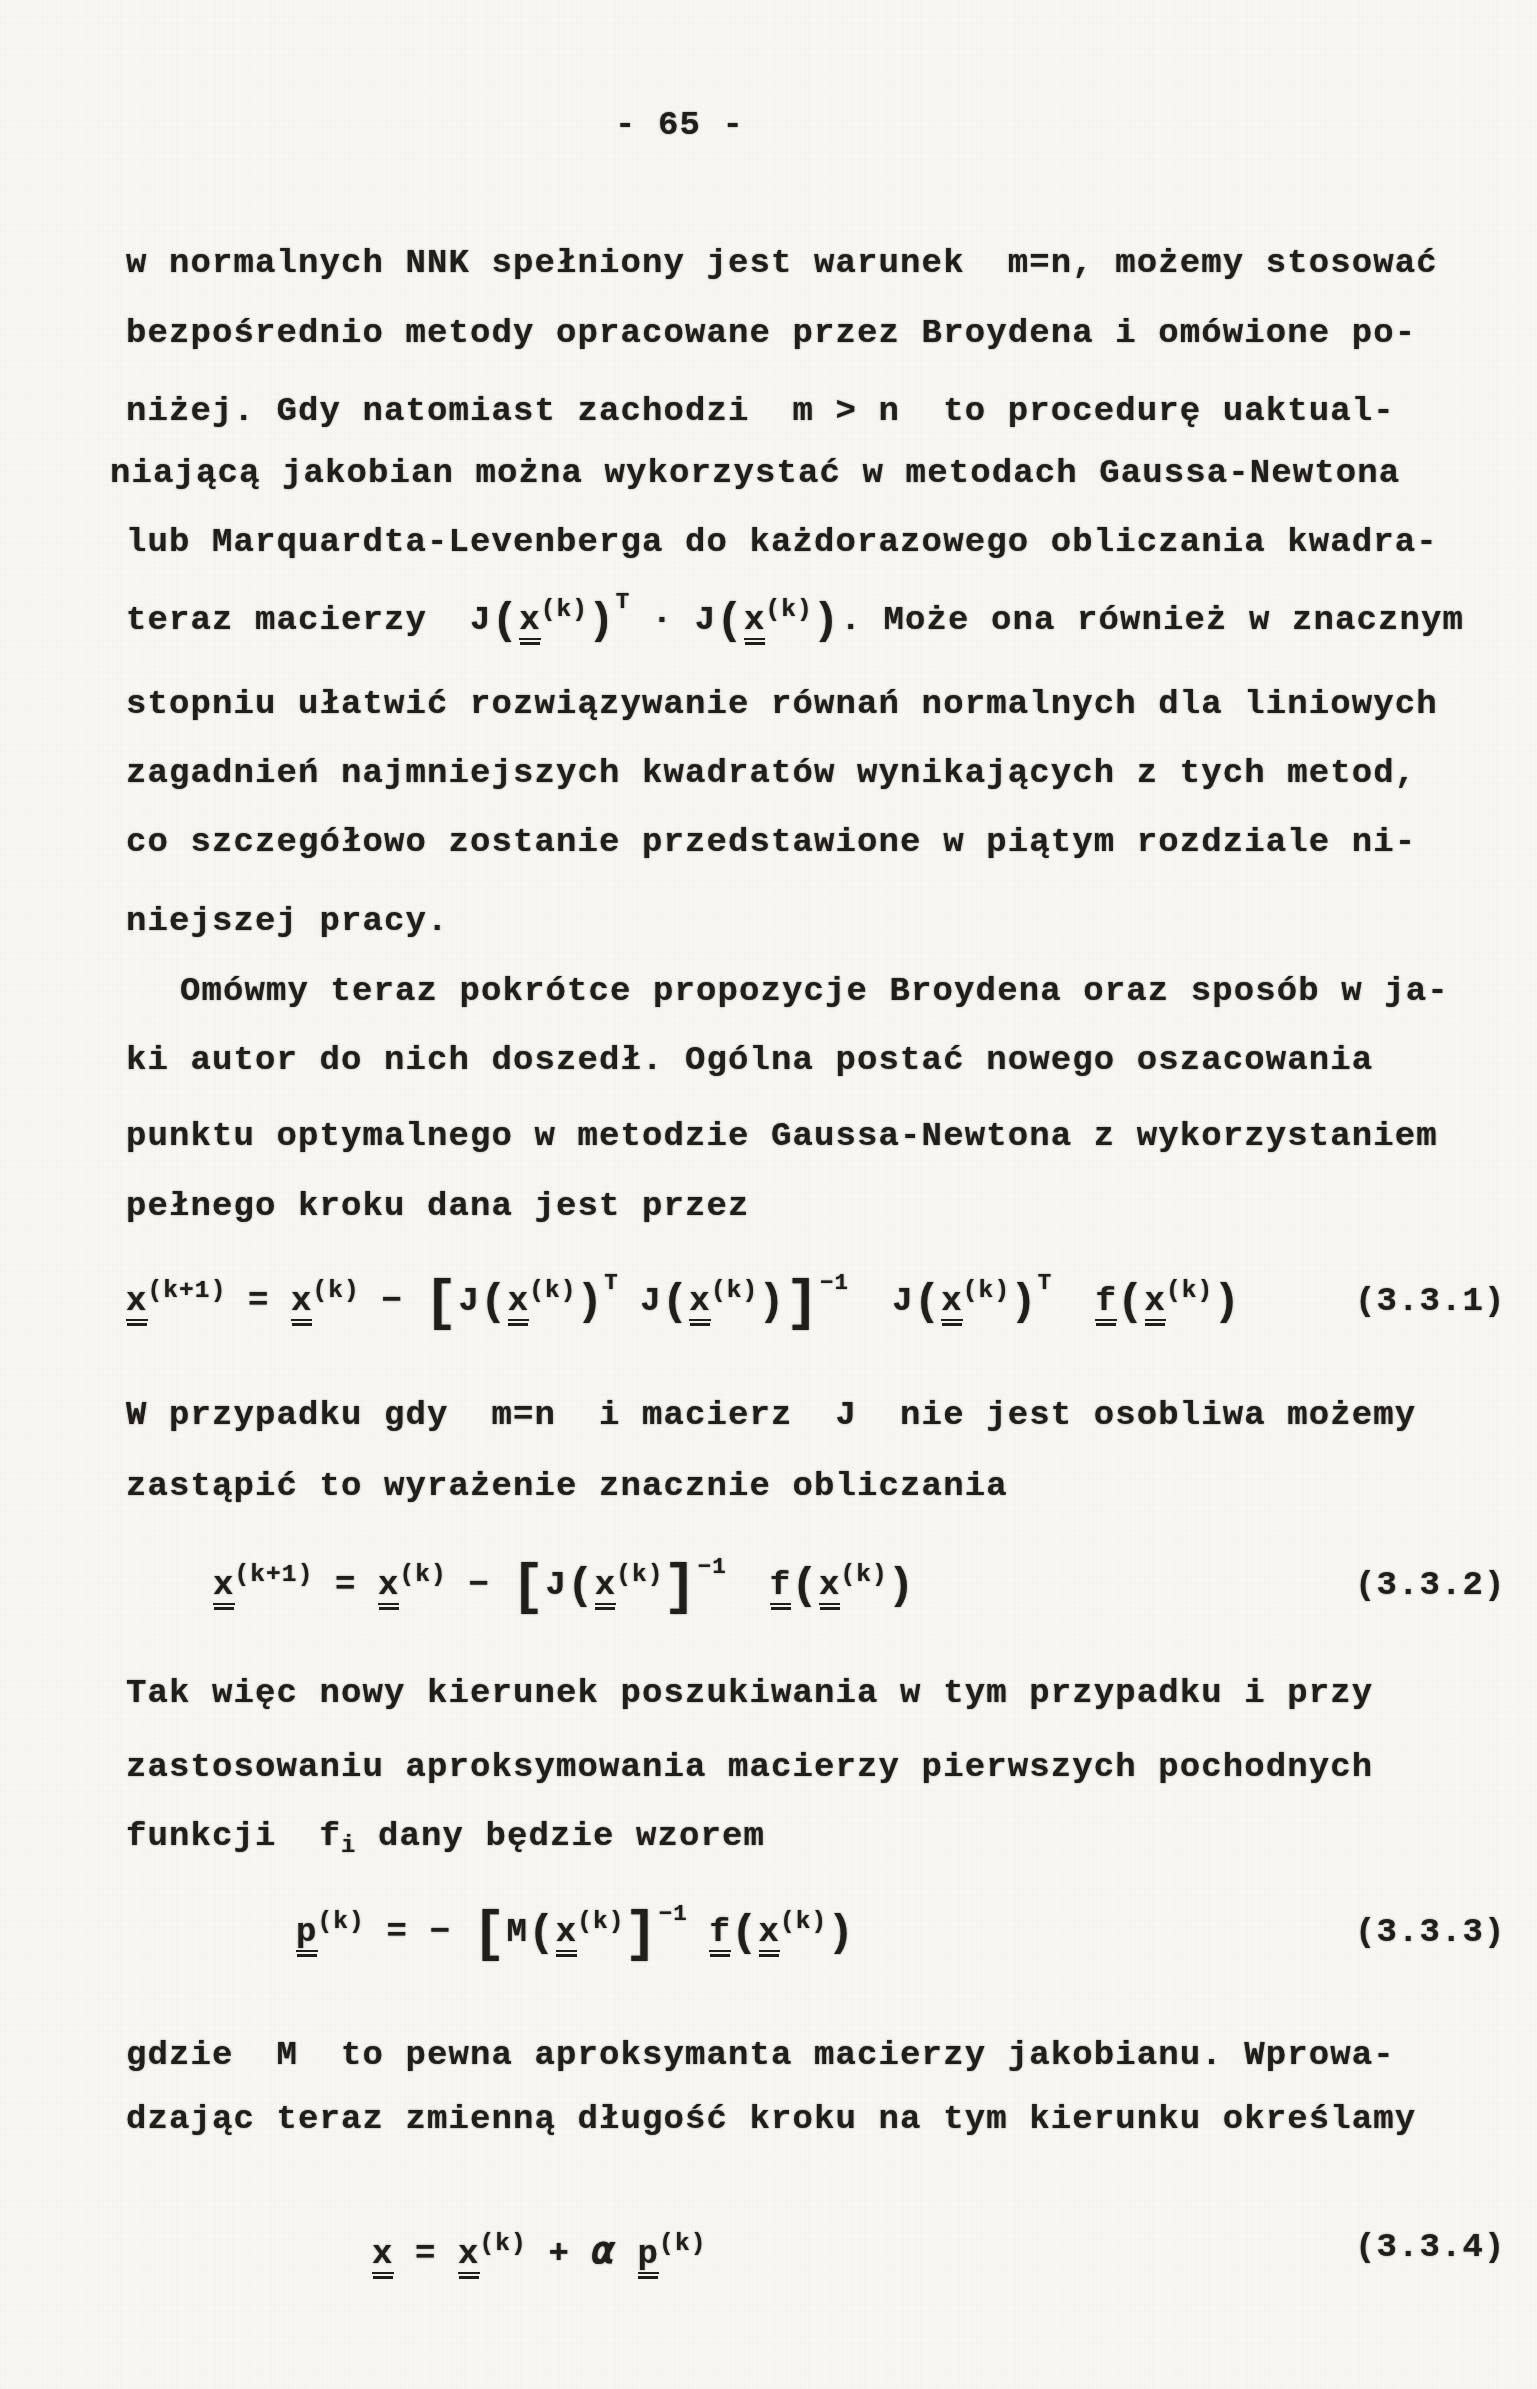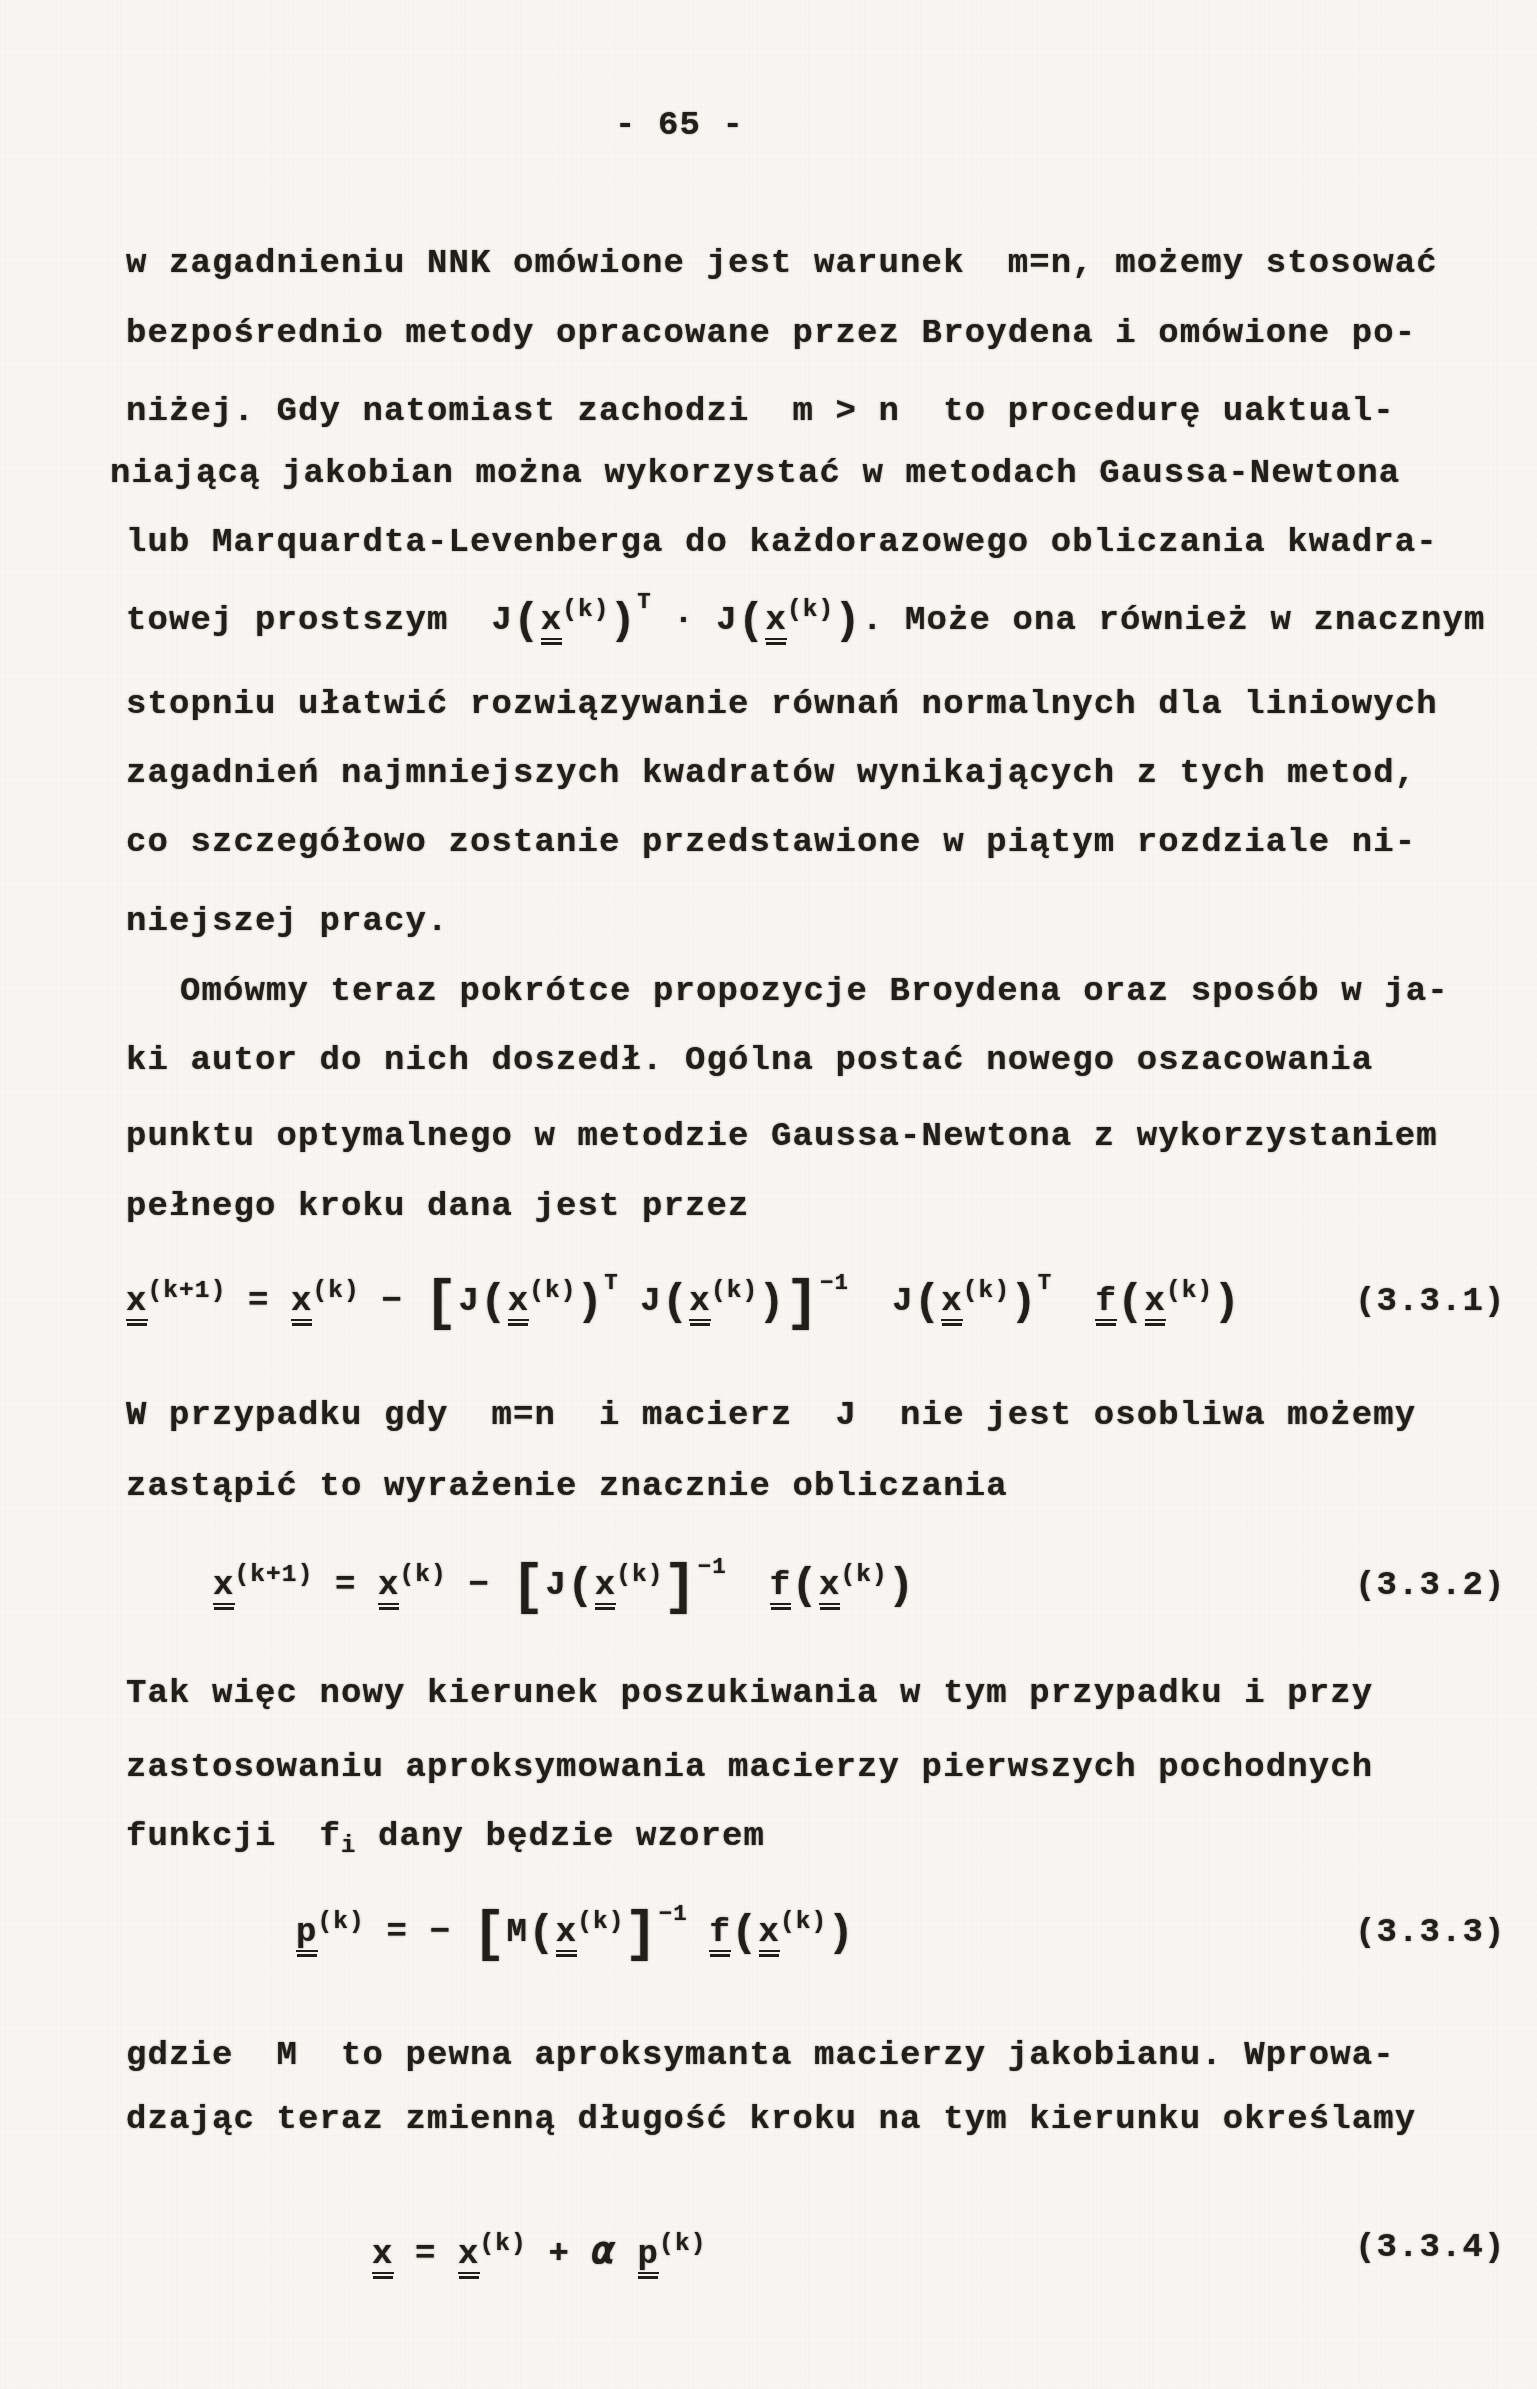--- a/index.html
+++ b/index.html
@@ -59,26 +59,26 @@
   
   .it { font-style: italic; font-size: 1.15em; font-family: "DejaVu Sans Mono", monospace; }
   .eqnum { position: absolute; top: 0; white-space: pre; }
 </style>
 </head>
 <body>
 
 <div class="page">
   <div class="ln" id="page-number" style="left: 615px; top: 108px;">- 65 -</div>
   <div id="body-layer">
-      <div class="ln" style="left: 126px; top: 246px;"><span>w zagadnieniu NNK omówione jest warunek  m=n, możemy stosować</span></div>
+      <div class="ln" style="left: 126px; top: 246px;"><span>w normalnych NNK spełniony jest warunek  m=n, możemy stosować</span></div>
       <div class="ln" style="left: 126px; top: 316px;"><span>bezpośrednio metody opracowane przez Broydena i omówione po-</span></div>
       <div class="ln" style="left: 126px; top: 386px; margin-top: 8px;"><span>niżej. Gdy natomiast zachodzi  m &gt; n  to procedurę uaktual-</span></div>
       <div class="ln" style="left: 110px; top: 456px;"><span>niającą jakobian można wykorzystać w metodach Gaussa-Newtona</span></div>
       <div class="ln" style="left: 126px; top: 525px;"><span>lub Marquardta-Levenberga do każdorazowego obliczania kwadra-</span></div>
-      <div class="ln" style="left: 126px; top: 603px;"><span>towej prostszym  J</span><span class="pr">(</span><span class="u">x</span><span class="s">(k)</span><span class="pr">)</span><span class="hs">T</span><span> · J</span><span class="pr">(</span><span class="u">x</span><span class="s">(k)</span><span class="pr">)</span><span>. Może ona również w znacznym</span></div>
+      <div class="ln" style="left: 126px; top: 603px;"><span>teraz macierzy  J</span><span class="pr">(</span><span class="u">x</span><span class="s">(k)</span><span class="pr">)</span><span class="hs">T</span><span> · J</span><span class="pr">(</span><span class="u">x</span><span class="s">(k)</span><span class="pr">)</span><span>. Może ona również w znacznym</span></div>
       <div class="ln" style="left: 126px; top: 687px;"><span>stopniu ułatwić rozwiązywanie równań normalnych dla liniowych</span></div>
       <div class="ln" style="left: 126px; top: 756px;"><span>zagadnień najmniejszych kwadratów wynikających z tych metod,</span></div>
       <div class="ln" style="left: 126px; top: 825px;"><span>co szczegółowo zostanie przedstawione w piątym rozdziale ni-</span></div>
       <div class="ln" style="left: 126px; top: 904px;"><span>niejszej pracy.</span></div>
       <div class="ln" style="left: 180px; top: 974px;"><span>Omówmy teraz pokrótce propozycje Broydena oraz sposób w ja-</span></div>
       <div class="ln" style="left: 126px; top: 1043px;"><span>ki autor do nich doszedł. Ogólna postać nowego oszacowania</span></div>
       <div class="ln" style="left: 126px; top: 1119px;"><span>punktu optymalnego w metodzie Gaussa-Newtona z wykorzystaniem</span></div>
       <div class="ln" style="left: 126px; top: 1189px;"><span>pełnego kroku dana jest przez</span></div>
       <div class="ln" style="left: 126px; top: 1284px;"><span class="u">x</span><span class="s">(k+1)</span><span> = </span><span class="u">x</span><span class="s">(k)</span><span> − </span><span class="br">[</span><span>J</span><span class="pr">(</span><span class="u">x</span><span class="s">(k)</span><span class="pr">)</span><span class="hs">T</span><span> J</span><span class="pr">(</span><span class="u">x</span><span class="s">(k)</span><span class="pr">)</span><span class="br">]</span><span class="hs">−1</span><span>  J</span><span class="pr">(</span><span class="u">x</span><span class="s">(k)</span><span class="pr">)</span><span class="hs">T</span><span>  </span><span class="u">f</span><span class="pr">(</span><span class="u">x</span><span class="s">(k)</span><span class="pr">)</span><span class="eqnum" style="left: 1229px;">(3.3.1)</span></div>
       <div class="ln" style="left: 126px; top: 1398px;"><span>W przypadku gdy  m=n  i macierz  J  nie jest osobliwa możemy</span></div>

